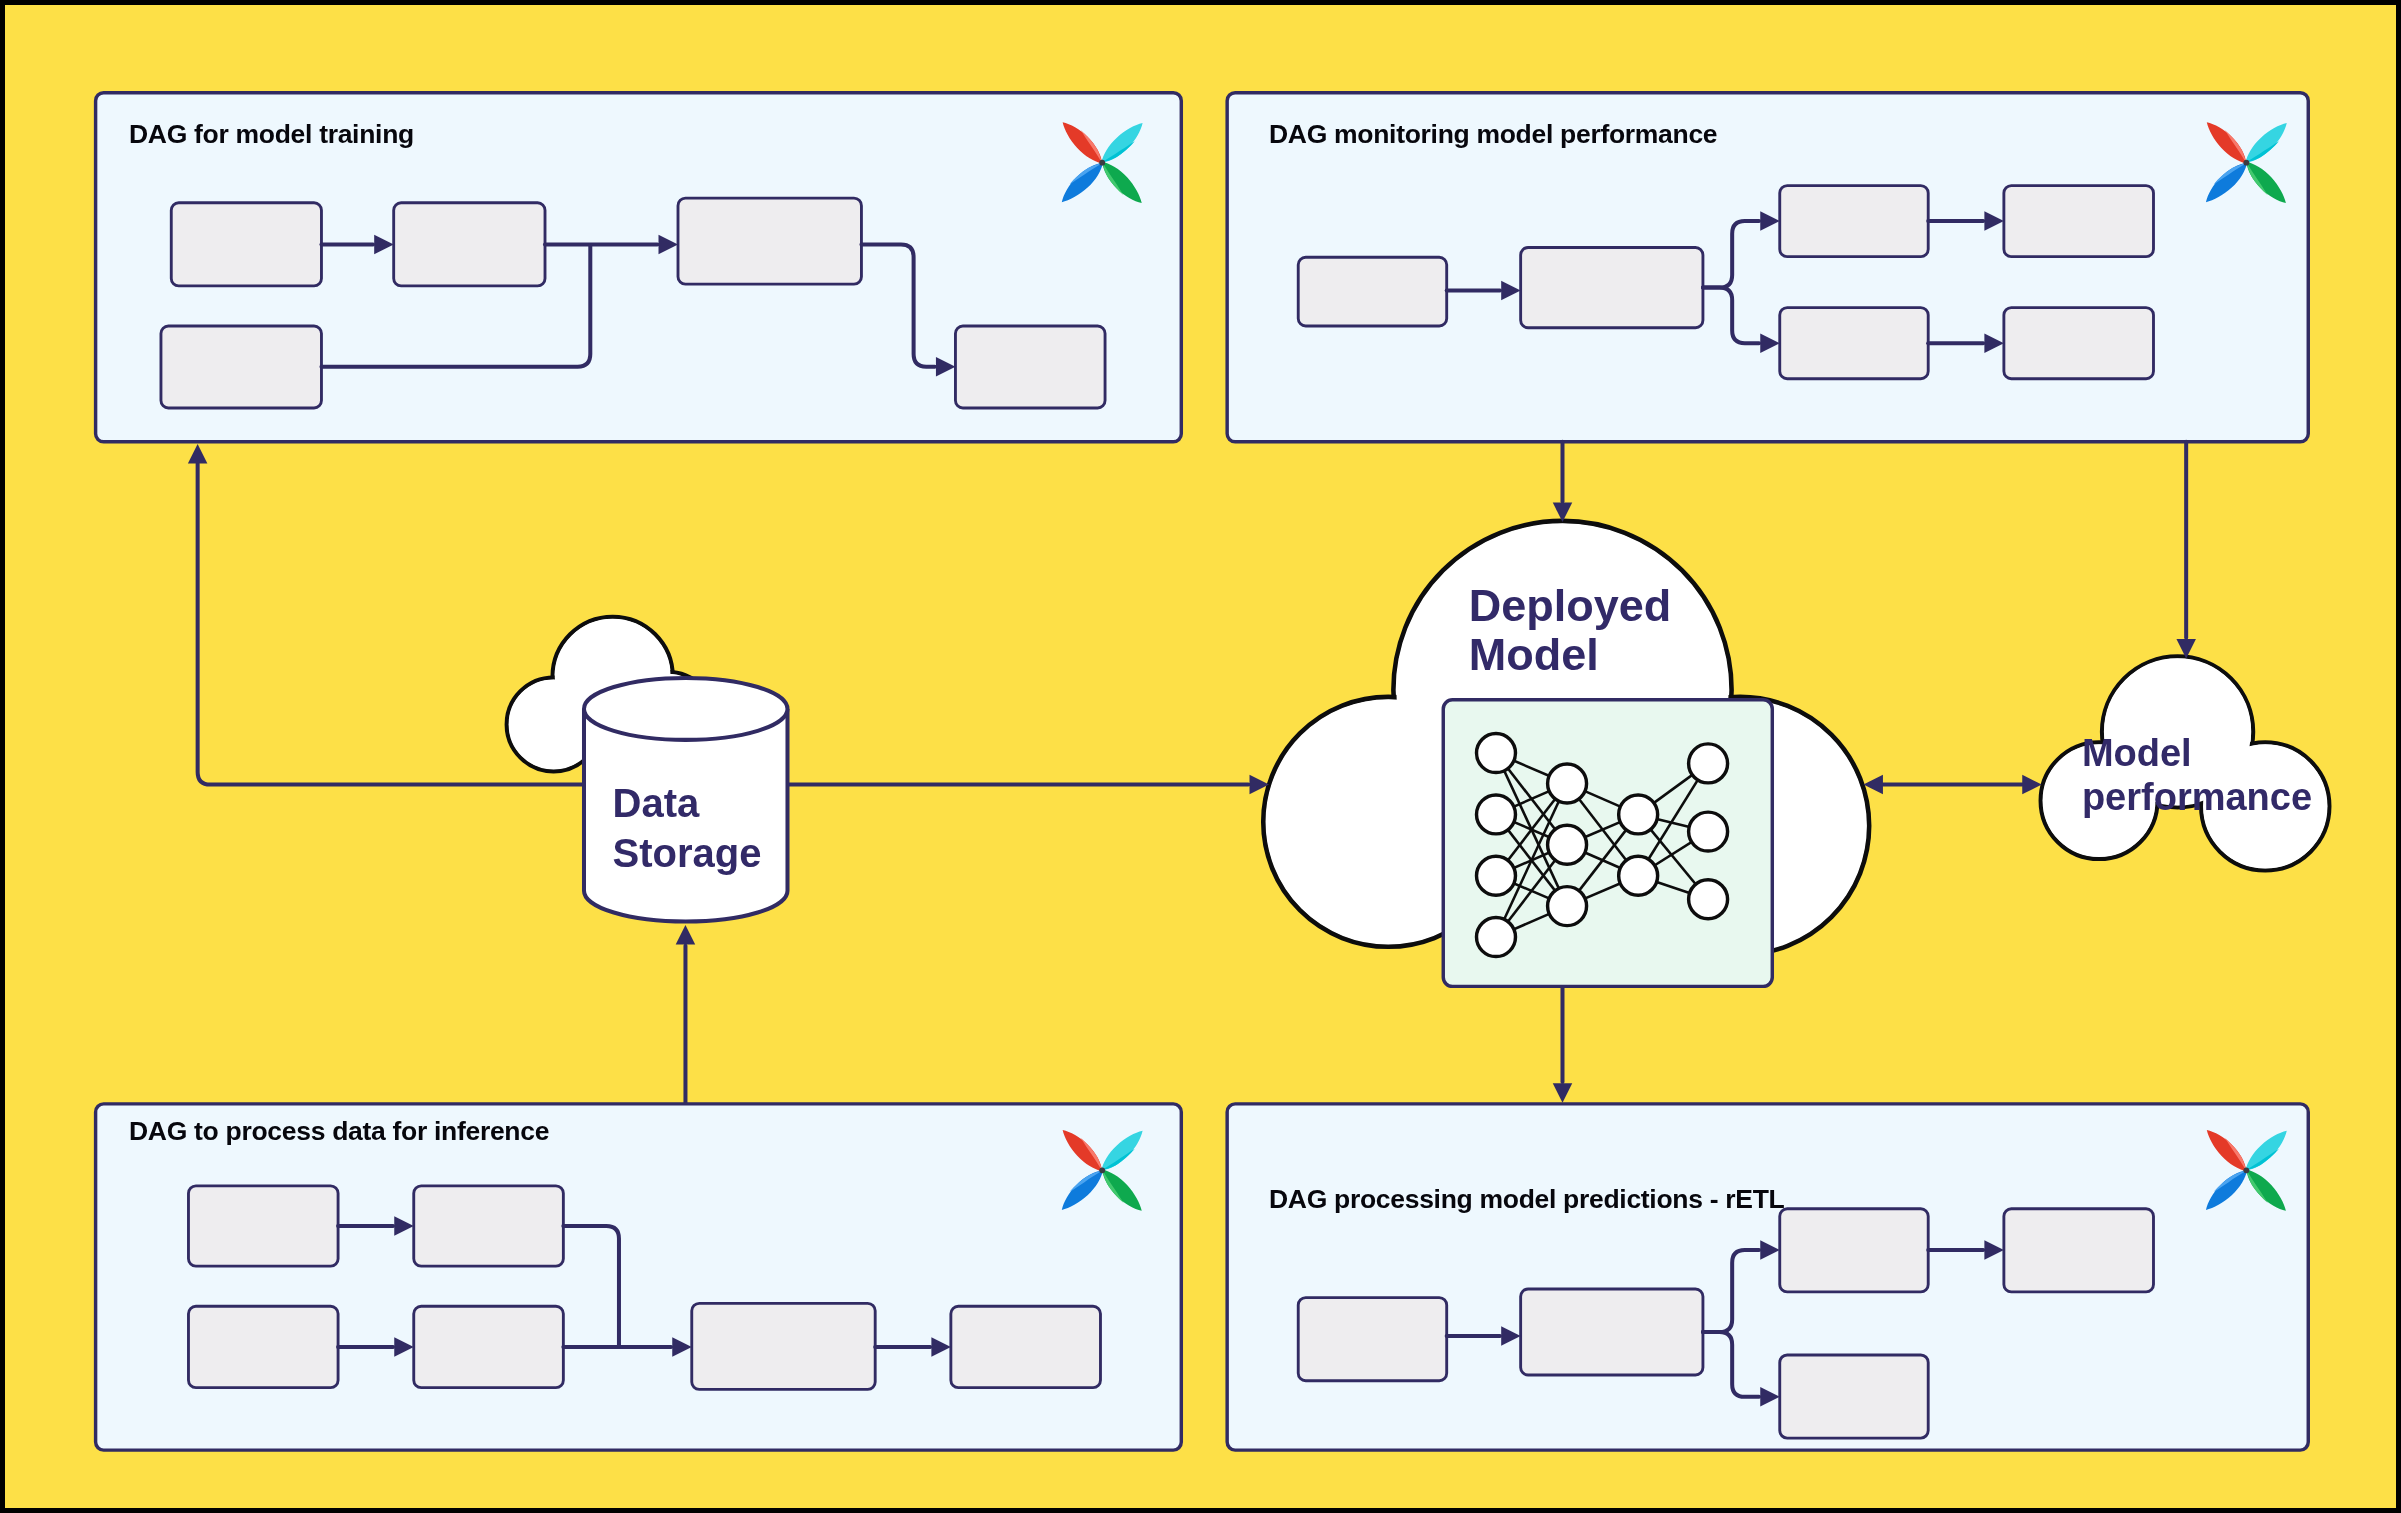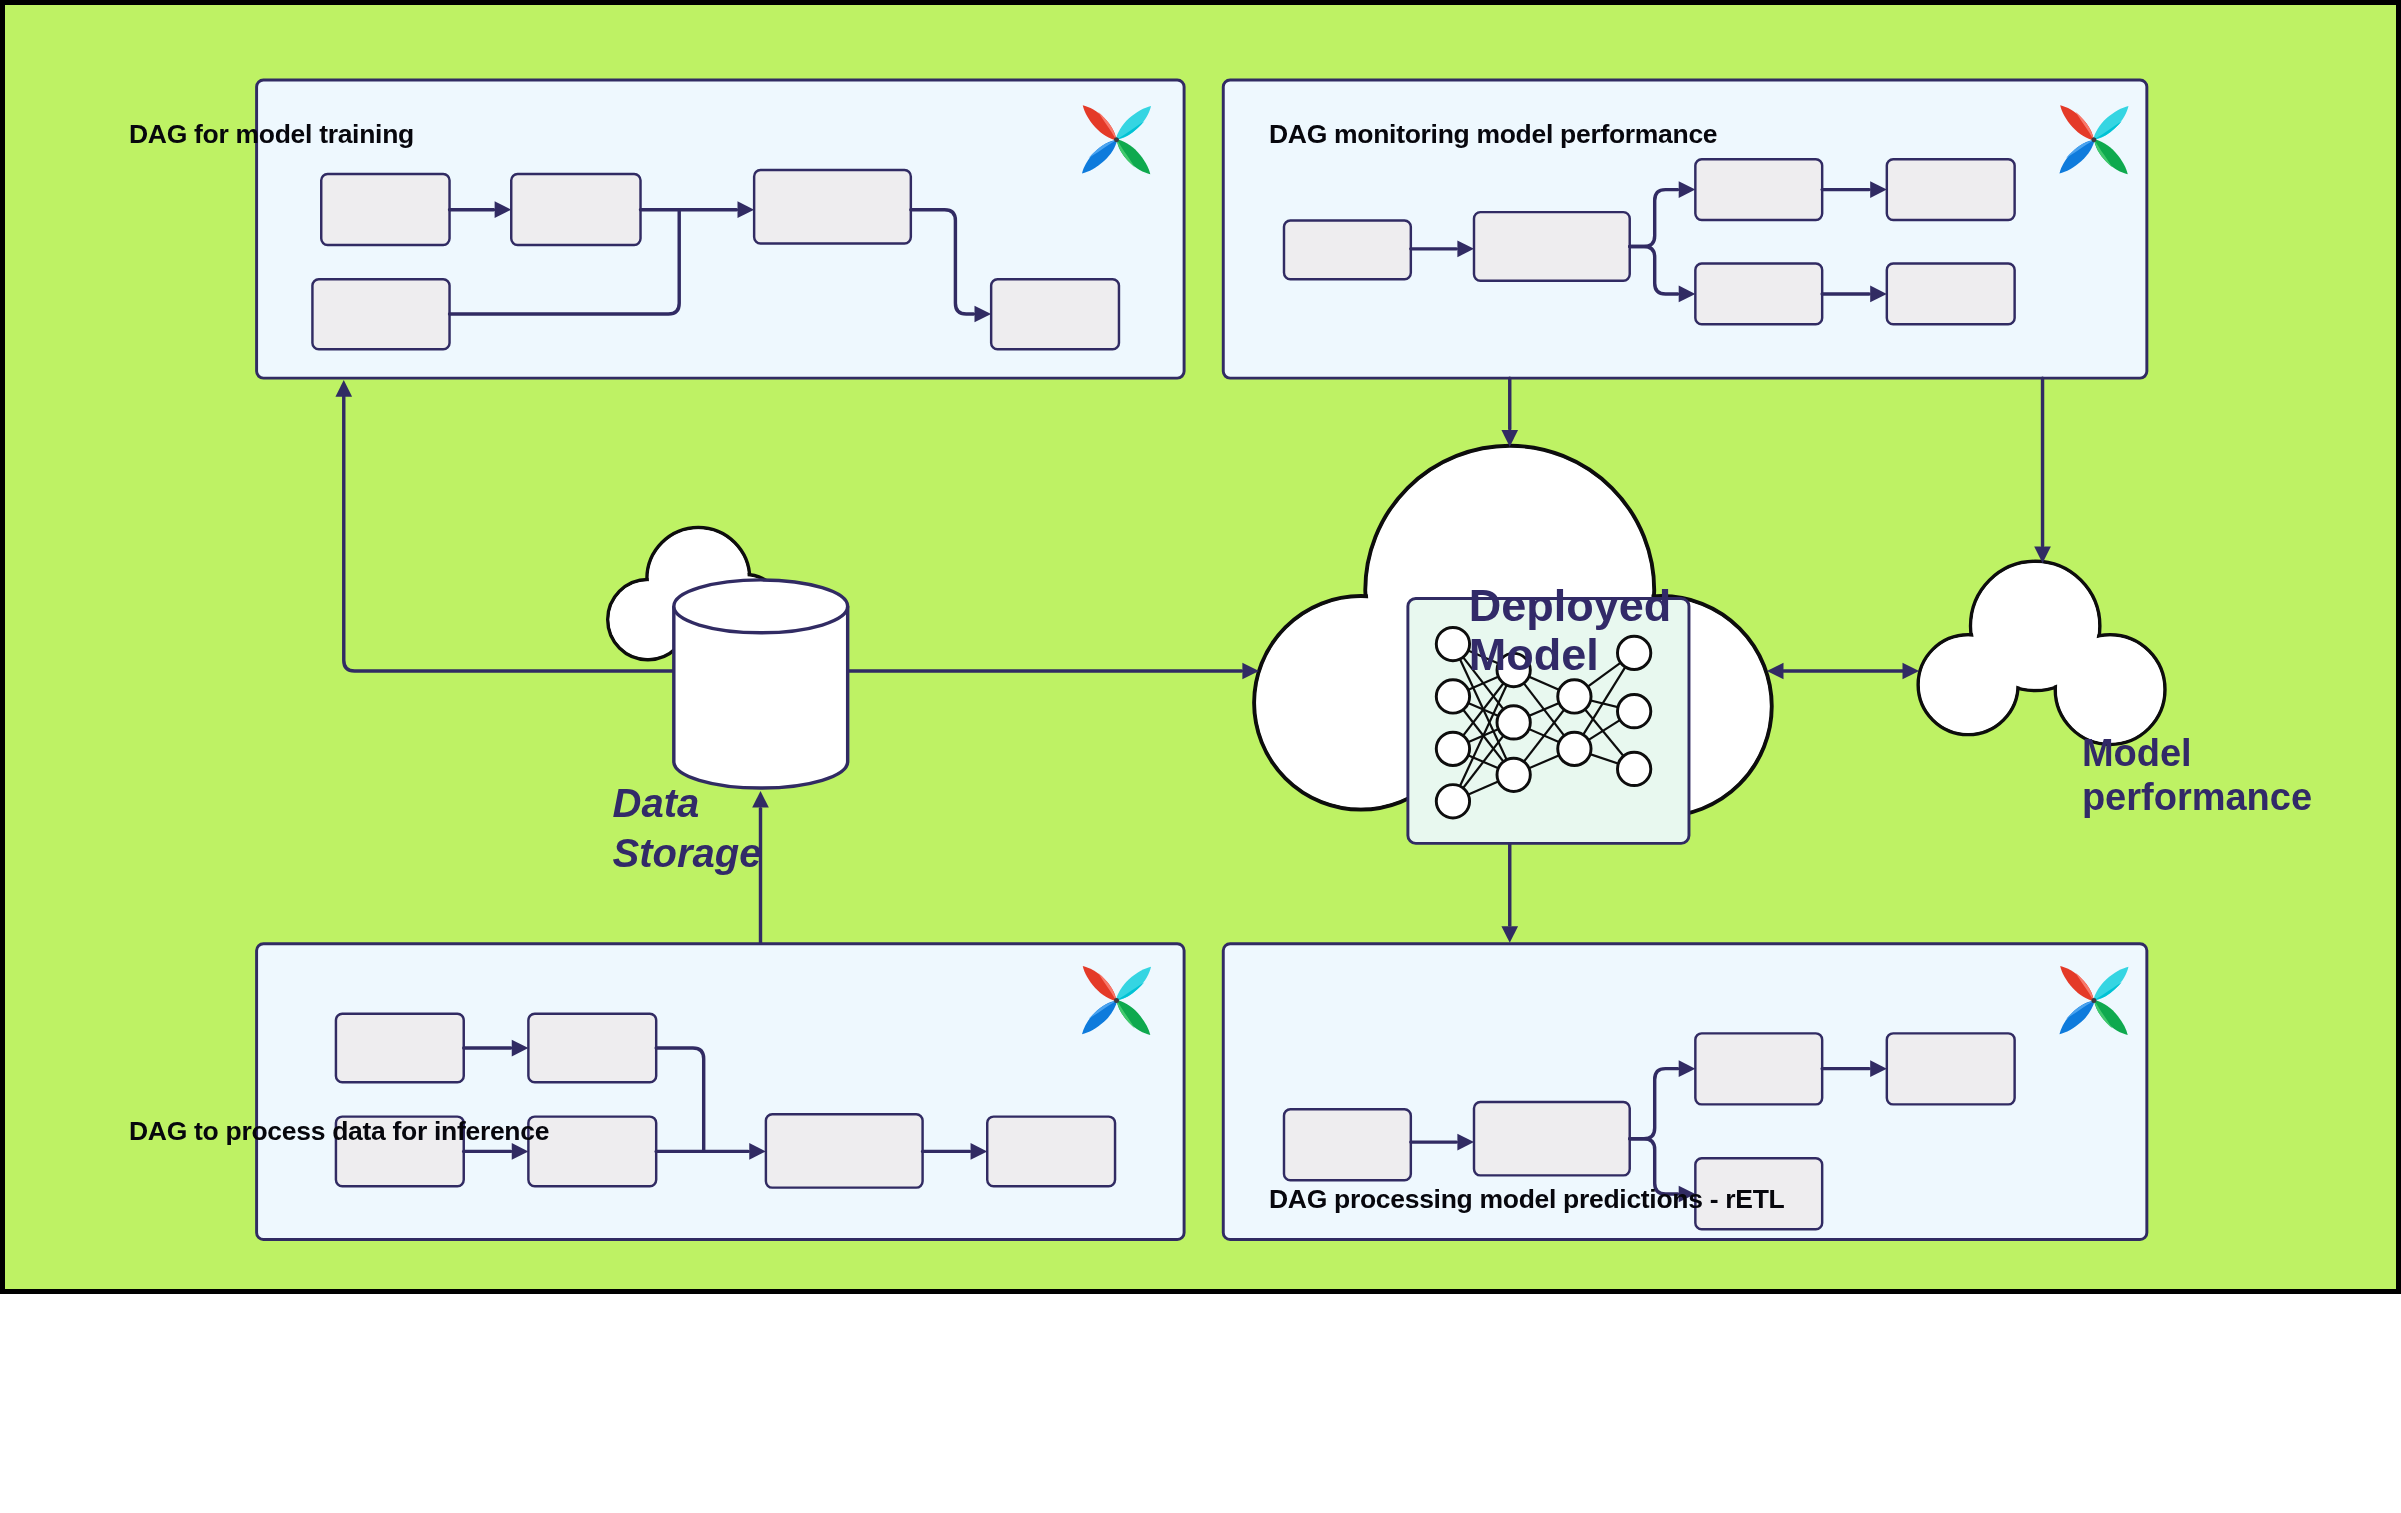--- a/index.html
+++ b/index.html
@@ -1,21 +1,21 @@
 <!DOCTYPE html>
 <html style="font-size:9.2px"><head>
 <meta charset="utf-8">
 <style>
   html,body{margin:0;padding:0;background:#ffffff;}
   #canvas{
     position:relative;
-    width:2401px;height:1294px;
+    width:2401px;height:1513px;
     box-sizing:border-box;
     border:5.8px solid #000000;
-    background:#bef264;
+    background:#fde047;
     font-family:"Liberation Sans", sans-serif;
     overflow:hidden;
     padding-left:16px;
   }
   #art{position:absolute;left:0;top:0;width:100%;height:100%;}
   .panel-title{
     position:absolute;
     font-size:26.5px;
     font-weight:700;
     letter-spacing:-0.3px;
@@ -25,21 +25,21 @@
   .entity-label{
     position:absolute;
     transform:translateX(-50%);
     text-align:left;
     font-weight:700;
     color:#322a68;
     white-space:nowrap;
   }
   .entity-label div{white-space:nowrap;}
   #deployed-label{font-size:45px;line-height:1.08;}
-  #storage-label{font-size:40px;line-height:1.26;font-style:italic;}
+  #storage-label{font-size:40px;line-height:1.26;}
   #versioning-label{font-size:38px;line-height:1.16;}
 </style>
 </head>
 <body>
 
 <div id="canvas">
 
 <svg id="art" viewBox="0 0 4161 2622" xmlns="http://www.w3.org/2000/svg">
   <defs>
     <symbol id="airflow-logo" viewBox="0 0 100 100">

